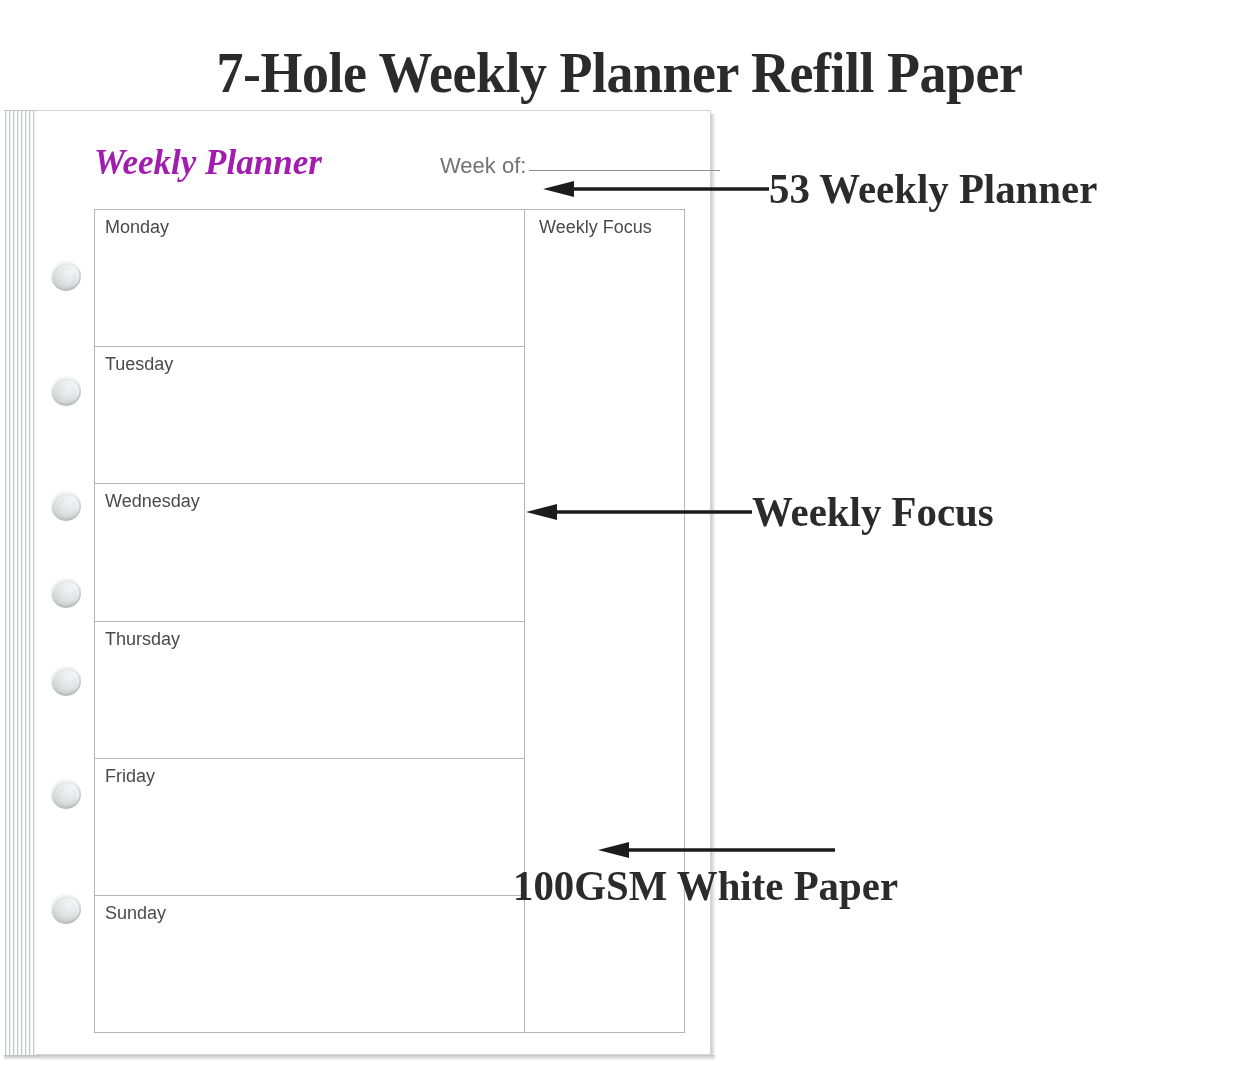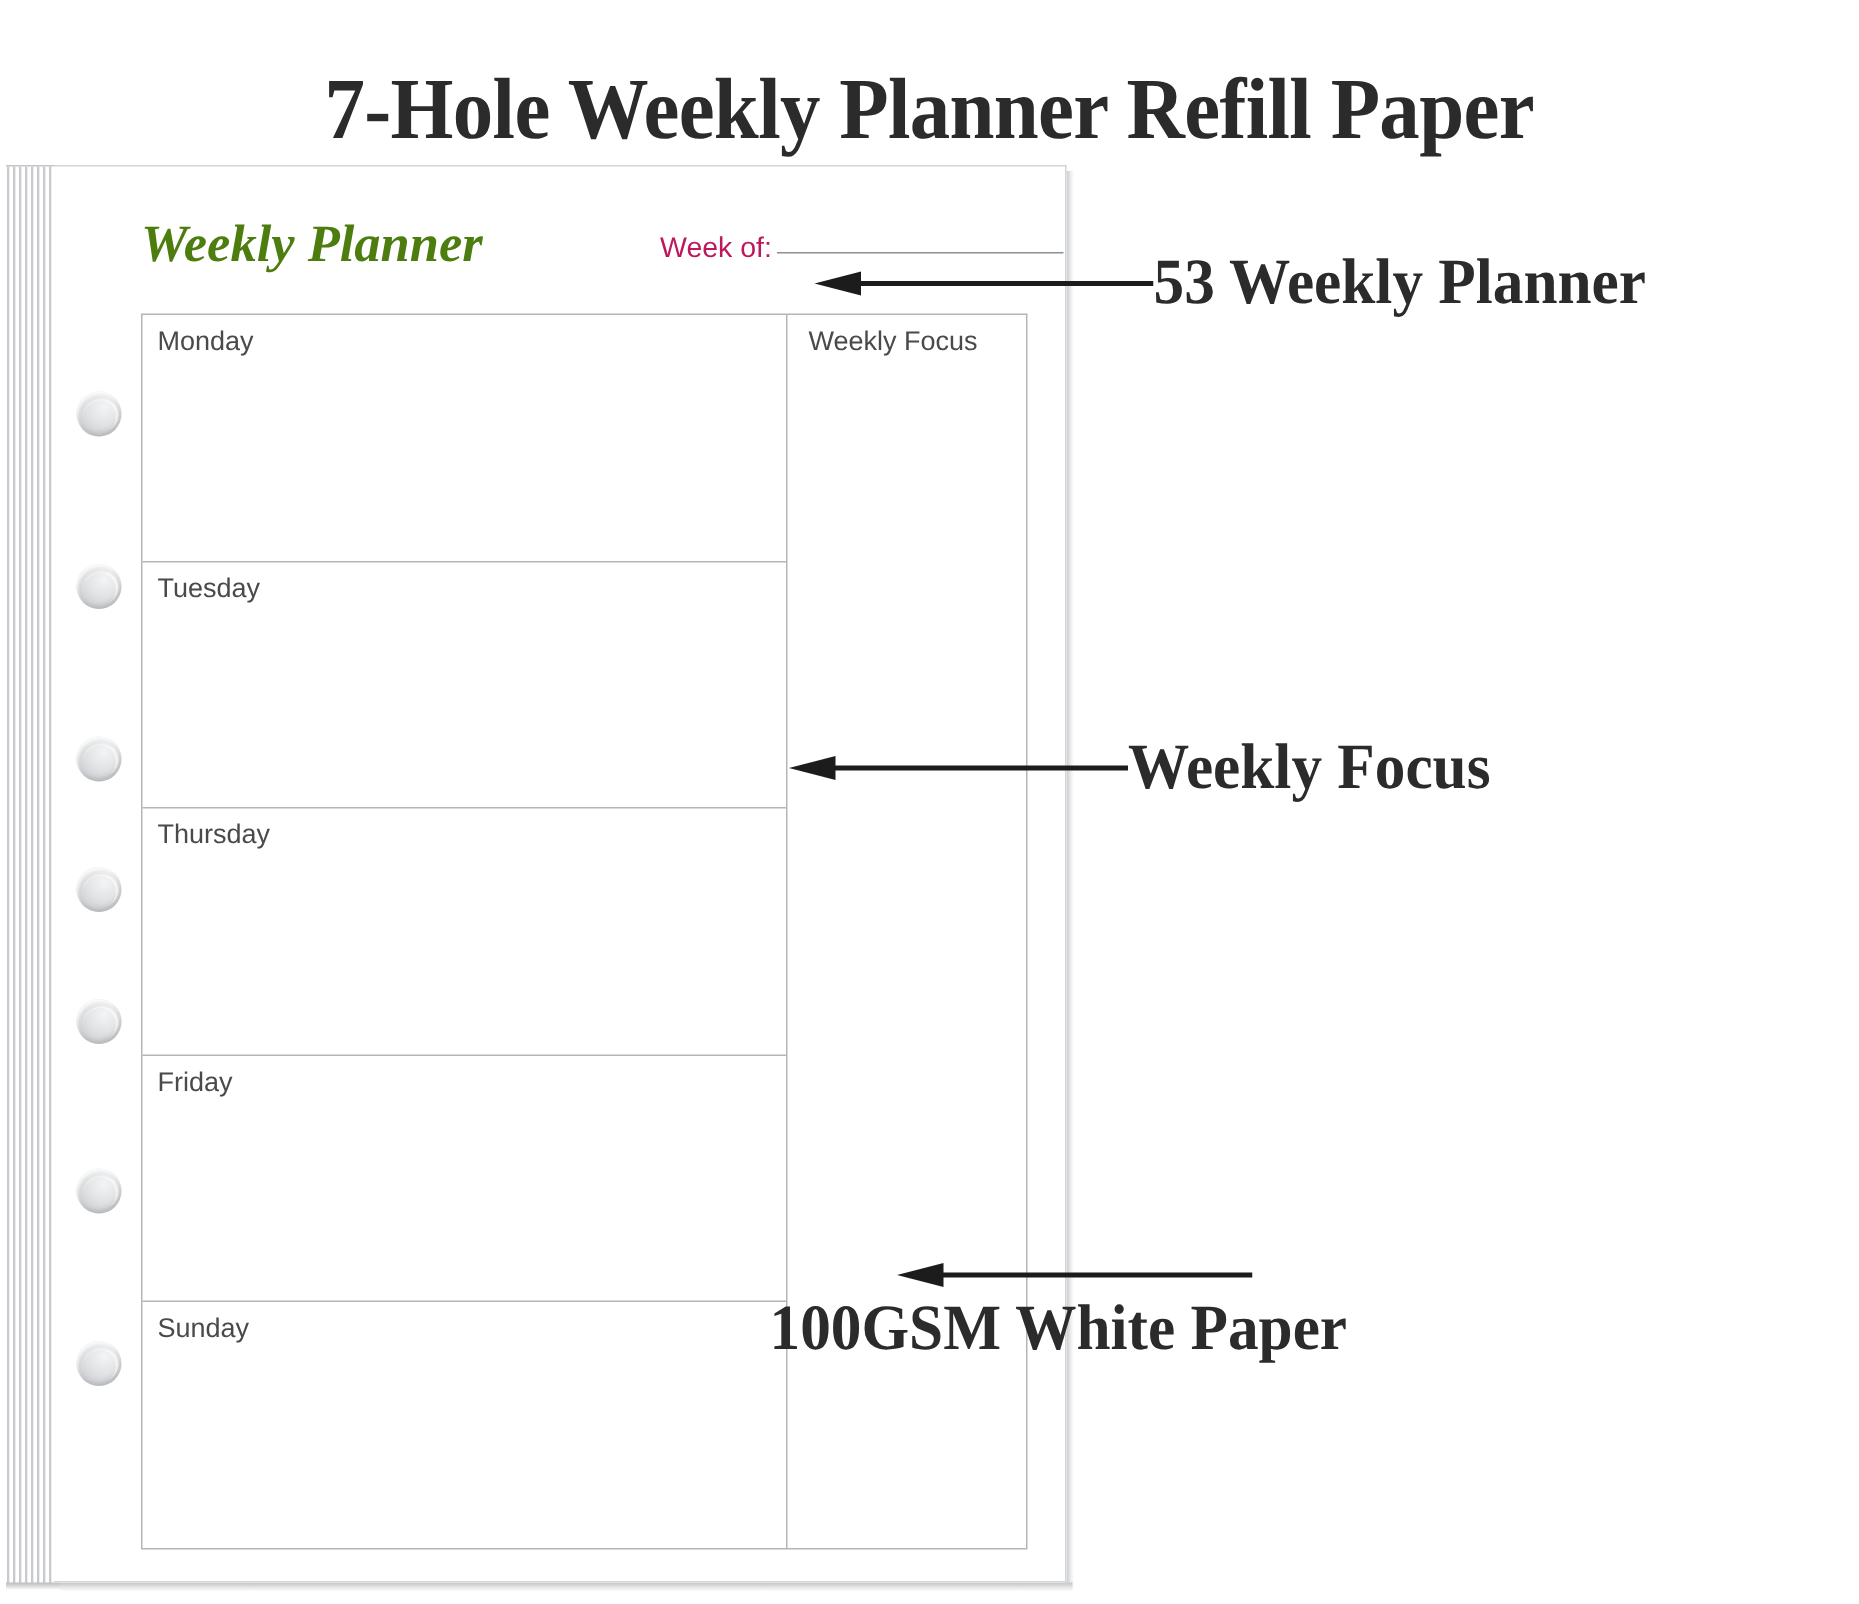--- a/index.html
+++ b/index.html
@@ -124,36 +124,36 @@
   }
   #planner-heading {
     position: absolute;
     left: 0;
     top: 0;
     font-family: "Liberation Serif", serif;
     font-style: italic;
     font-weight: bold;
     font-size: 35px;
     line-height: 40px;
-    color: #4d7c0f;
+    color: #a21caf;
     white-space: nowrap;
   }
   #week-of-group {
     position: absolute;
     left: 346px;
     top: 12px;
     display: flex;
     align-items: baseline;
     white-space: nowrap;
   }
   #week-of-label {
     font-family: "Liberation Sans", sans-serif;
-    font-size: 19px;
+    font-size: 22px;
     line-height: 22px;
-    color: #be185d;
+    color: #737373;
   }
   #week-of-rule {
     display: inline-block;
     width: 191px;
     height: 0;
     margin-left: 3px;
     border-bottom: 1.6px solid #8d8f92;
     transform: translateY(-2px);
   }
 
@@ -259,20 +259,23 @@
 
   <div id="planner-grid">
     <div id="days-column">
       <div class="day-cell">
         <span class="day-label">Monday</span>
       </div>
       <div class="day-cell">
         <span class="day-label">Tuesday</span>
       </div>
       <div class="day-cell">
+        <span class="day-label">Wednesday</span>
+      </div>
+      <div class="day-cell">
         <span class="day-label">Thursday</span>
       </div>
       <div class="day-cell">
         <span class="day-label">Friday</span>
       </div>
       <div class="day-cell">
         <span class="day-label">Sunday</span>
       </div>
     </div>
     <div id="focus-column">

